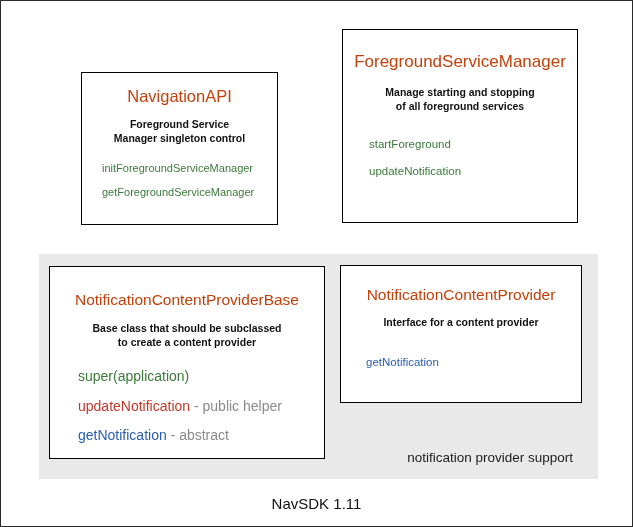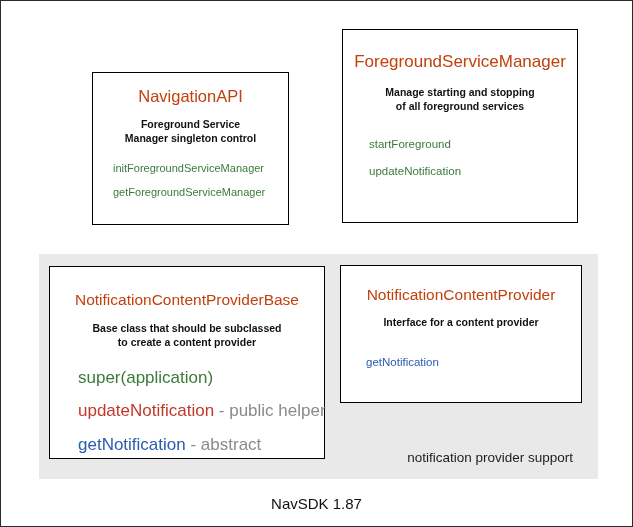--- a/index.html
+++ b/index.html
@@ -80,21 +80,21 @@
   .footer-caption {
     position: absolute;
     width: 100%;
     text-align: center;
     color: #111111;
     font-size: 15px;
   }
 
   
   #box-navigation-api {
-    left: 91px; top: 71px; width: 197px; height: 153px;
+    left: 80px; top: 71px; width: 197px; height: 153px;
     padding: 14px 10px 0 10px;
   }
   #box-navigation-api .class-title { font-size: 16.5px; margin-bottom: 12px; }
   #box-navigation-api .class-desc  { font-size: 10.5px; margin-bottom: 16px; }
   #box-navigation-api .member-list { padding-left: 10px; gap: 11px; }
   #box-navigation-api .member { font-size: 11px; }
 
   #box-foreground-service-manager {
     left: 341px; top: 28px; width: 236px; height: 194px;
     padding: 22px 10px 0 10px;
@@ -104,21 +104,21 @@
   #box-foreground-service-manager .member-list { padding-left: 16px; gap: 13px; }
   #box-foreground-service-manager .member { font-size: 11.5px; }
 
   #box-notification-content-provider-base {
     left: 48px; top: 265px; width: 276px; height: 193px;
     padding: 24px 8px 0 8px;
   }
   #box-notification-content-provider-base .class-title { font-size: 15.5px; margin-bottom: 13px; }
   #box-notification-content-provider-base .class-desc  { font-size: 10.5px; margin-bottom: 18px; }
   #box-notification-content-provider-base .member-list { padding-left: 20px; gap: 13px; }
-  #box-notification-content-provider-base .member { font-size: 17px; }
+  #box-notification-content-provider-base .member { font-size: 14px; }
 
   #box-notification-content-provider {
     left: 339px; top: 264px; width: 242px; height: 138px;
     padding: 20px 10px 0 10px;
   }
   #box-notification-content-provider .class-title { font-size: 15.5px; margin-bottom: 12px; }
   #box-notification-content-provider .class-desc  { font-size: 10.5px; margin-bottom: 26px; }
   #box-notification-content-provider .member-list { padding-left: 15px; gap: 12px; }
   #box-notification-content-provider .member { font-size: 11.5px; }
 
@@ -188,15 +188,15 @@
   <div id="box-notification-content-provider" class="class-box">
     <div class="class-title">NotificationContentProvider</div>
     <div class="class-desc" style="white-space: pre-line;">Interface for a content provider</div>
     <div class="member-list">
       <div class="member">
         <span class="m-name c-blue">getNotification</span><span class="m-note"></span>
       </div>
     </div>
   </div>
 
-  <div id="footer-caption" class="footer-caption">NavSDK 1.87</div>
+  <div id="footer-caption" class="footer-caption">NavSDK 1.11</div>
 
 </div>
 
 </body></html>

